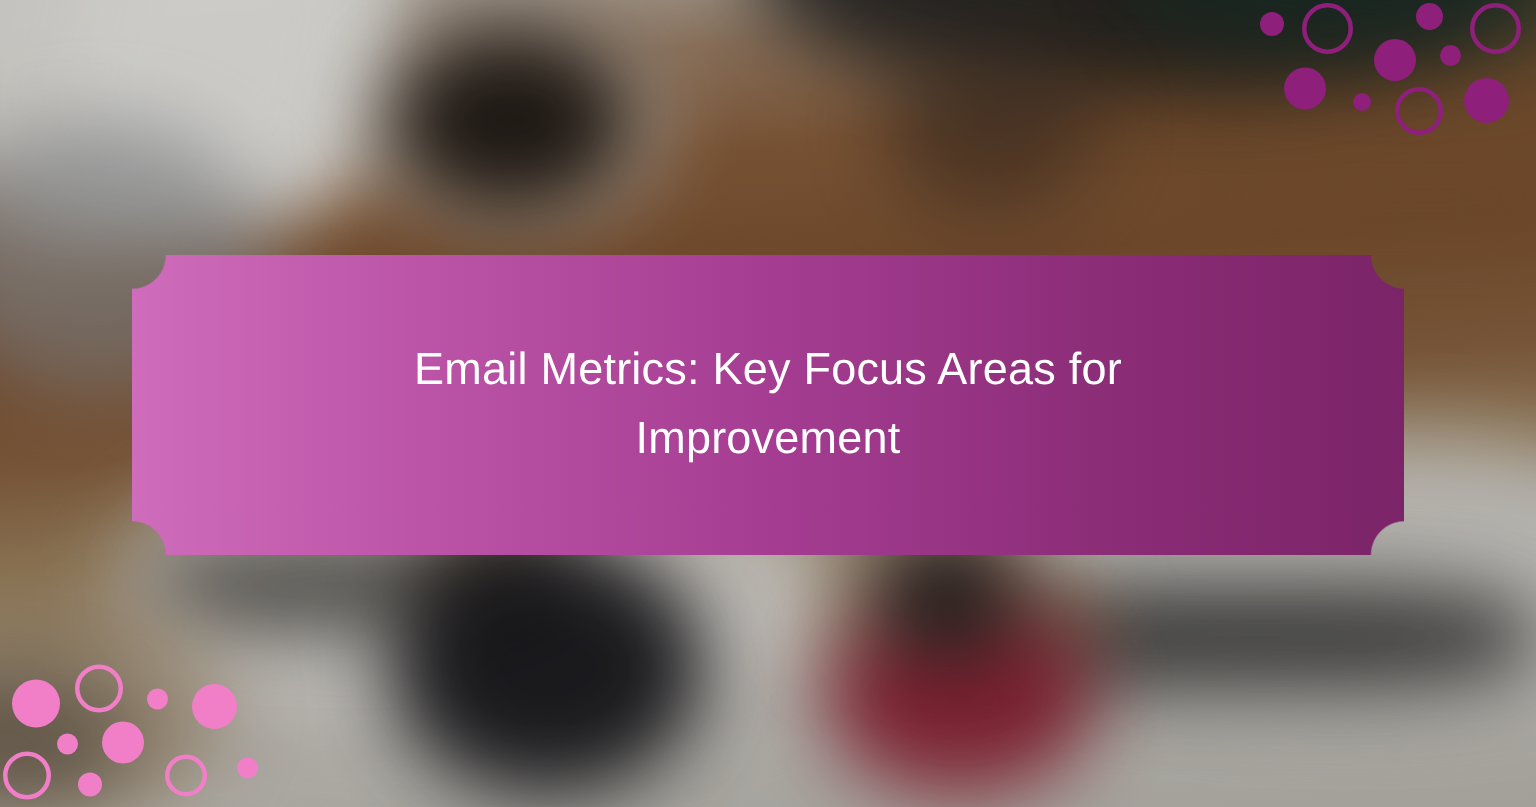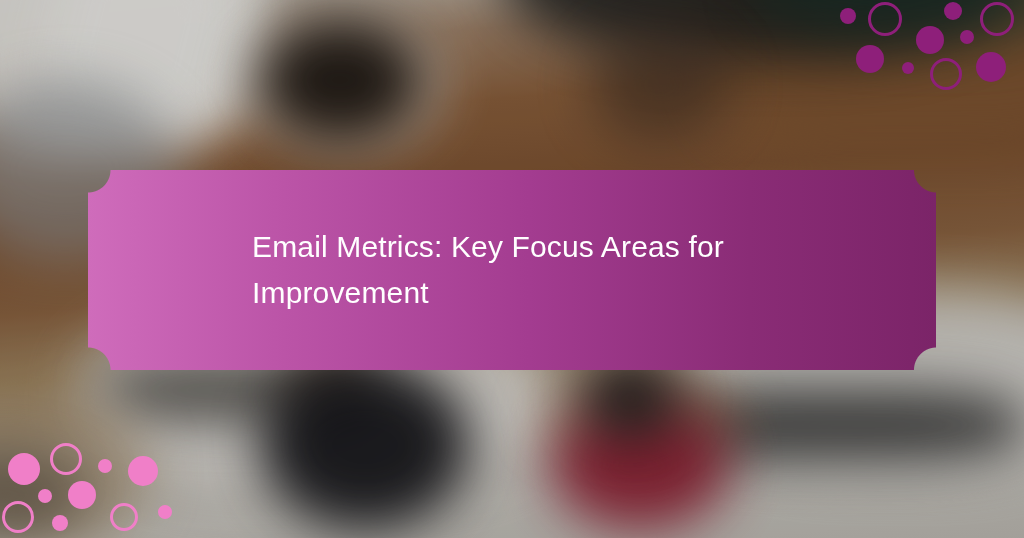--- a/index.html
+++ b/index.html
@@ -247,21 +247,21 @@
     align-items:center;
     justify-content:center;
     padding:0 90px;
   }
 
   .banner-title {
     color:#ffffff;
     font-size:30px;
     font-weight:400;
     line-height:1.55;
-    text-align:left;
+    text-align:center;
     letter-spacing:.15px;
     max-width:520px;
   }
 </style>
 </head>
 <body>
 
 <div id="stage">
 
   <div class="bg-layer">

